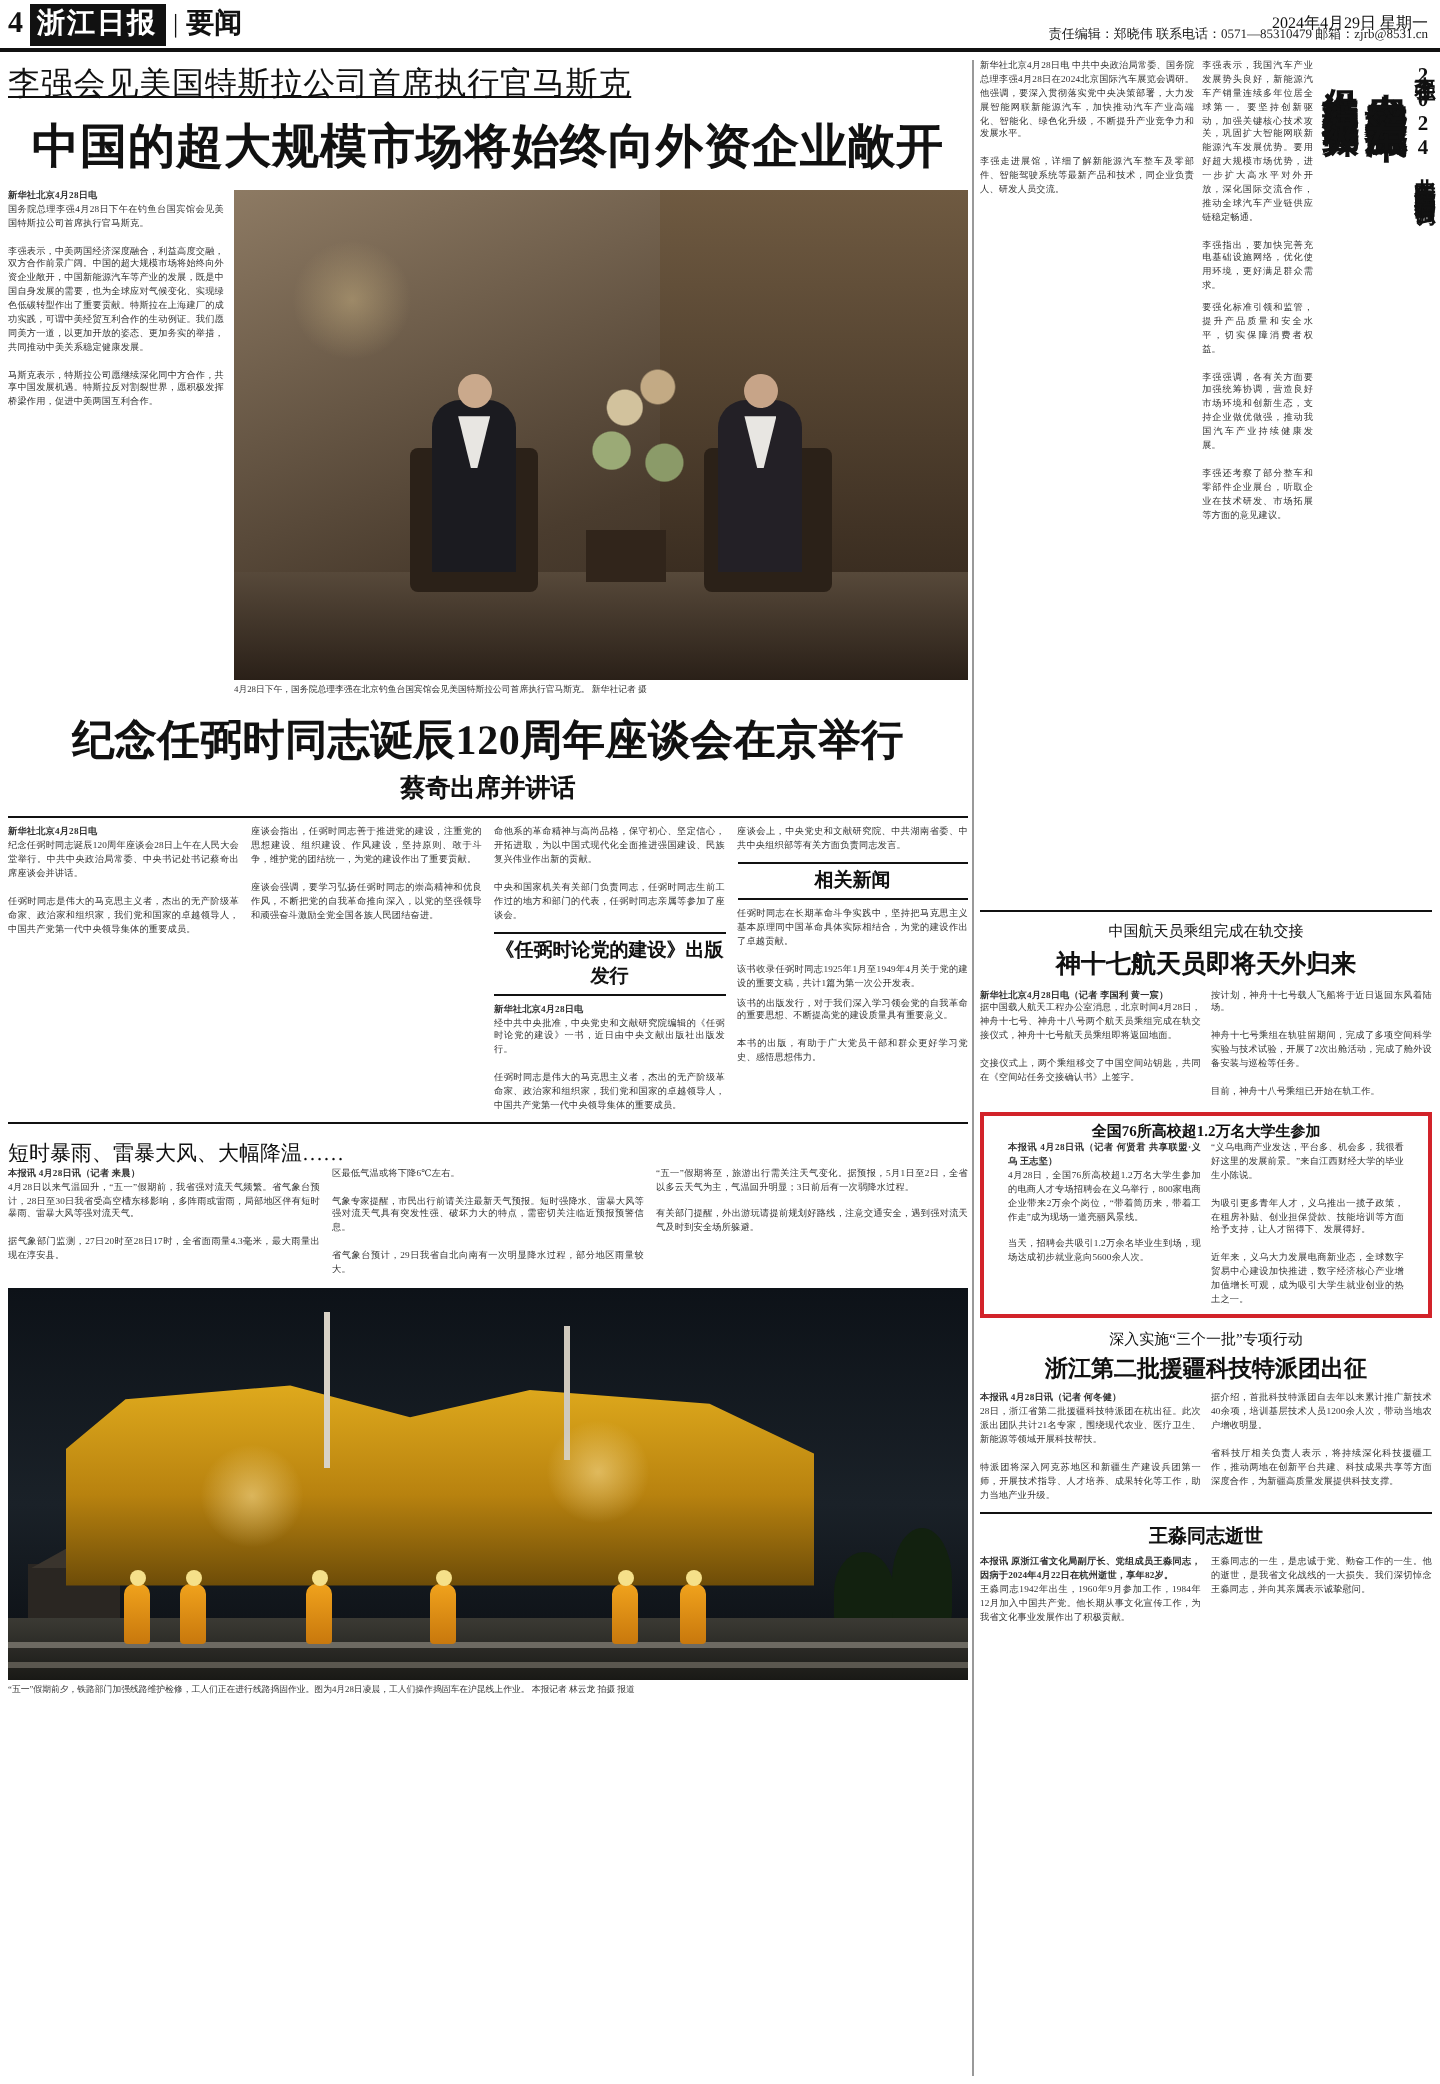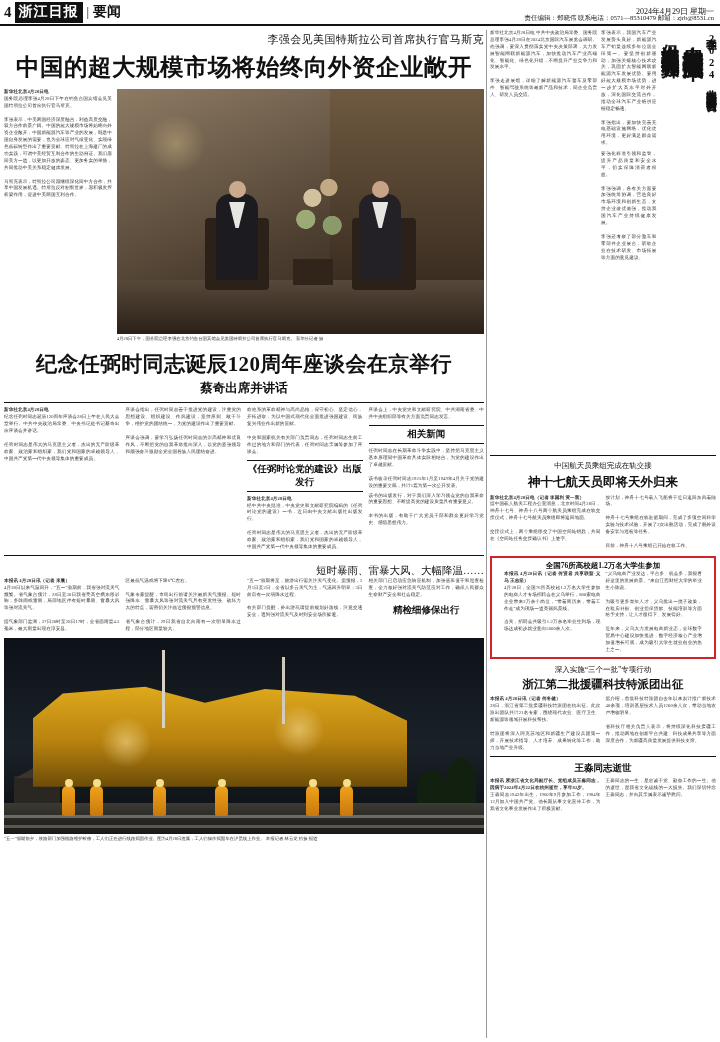--- a/index.html
+++ b/index.html
@@ -45,21 +45,21 @@
   .colB { position:absolute; left:490px; top:30px; width:226px; }
   .vrule { position:absolute; left:486px; top:30px; width:1px; height:1008px; background:#999; }
 
   
   .tiny {
     font-size:4.6px; line-height:1.5; text-align:justify; color:#333;
     letter-spacing:.1px;
   }
 
   
-  .lead1 { font-size:11px; text-align:right; margin-top:2px; letter-spacing:.4px; }
+  .lead1 { font-size:16px; text-align:left; margin-top:2px; letter-spacing:.4px;text-decoration:underline; }
   .head1 {
     font-size:23.5px; font-weight:bold; text-align:center;
     letter-spacing:.5px; margin:4px 0 6px 0; white-space:nowrap;
   }
   .art1wrap { display:flex; gap:5px; }
   .art1-left { width:108px; }
   .photo {
     background:linear-gradient(#6d6256,#3b332b);
     position:relative; overflow:hidden;
   }
@@ -98,21 +98,21 @@
   .rule { border-top:1px solid #111; margin:4px 0; }
 
   .cols4 { display:flex; gap:6px; }
   .cols4 > div { flex:1; }
   .boxhead {
     border-top:1px solid #111; border-bottom:1px solid #111;
     font-size:9.5px; font-weight:bold; text-align:center; padding:2px 0; margin:4px 0;
   }
 
   
-  .lead3 { font-size:10.5px; text-align:right; margin-top:8px; }
+  .lead3 { font-size:10.5px; text-align:left; margin-top:8px; }
   .head3 {
     font-size:21px; font-weight:bold; text-align:center; margin:3px 0 5px 0;
     letter-spacing:.3px;
   }
 
   
   .p2 { width:480px; height:196px; margin-top:5px; }
   .p2 .sky{ position:absolute; inset:0; background:linear-gradient(#0d1218,#1a2128 55%,#0a0d11); }
   .p2 .machine{ position:absolute; left:6%; top:18%; width:78%; height:58%;
     background:linear-gradient(180deg,#e8b320,#b8820f 60%,#6d4c08);
@@ -265,24 +265,20 @@
 
 气象专家提醒，市民出行前请关注最新天气预报。短时强降水、雷暴大风等强对流天气具有突发性强、破坏力大的特点，需密切关注临近预报预警信息。
 
 省气象台预计，29日我省自北向南有一次明显降水过程，部分地区雨量较大。</div>
           </div>
         <div>
             <div class="tiny" style="white-space:pre-line;">“五一”假期将至，旅游出行需关注天气变化。据预报，5月1日至2日，全省以多云天气为主，气温回升明显；3日前后有一次弱降水过程。
 
 有关部门提醒，外出游玩请提前规划好路线，注意交通安全，遇到强对流天气及时到安全场所躲避。</div>
           </div>
-        <div>
-          <div class="tiny" style="white-space:pre-line;">相关部门已启动应急响应机制，加强值班值守和巡查检查，全力做好强对流天气防范应对工作，确保人民群众生命财产安全和社会稳定。</div>
-          <div class="title-sm" style="margin-top:6px;">精检细修保出行</div>
-        </div>
       </div>
       <div class="photo p2">
         <div class="sky"></div>
         <div class="house"></div>
         <div class="tree" style="left:86%;"></div>
         <div class="tree" style="left:92%; height:52px;"></div>
         <div class="machine"></div>
         <div class="mast"></div>
           <div class="mast2"></div>
         <div class="glow" style="left:20%; top:40%;"></div>

